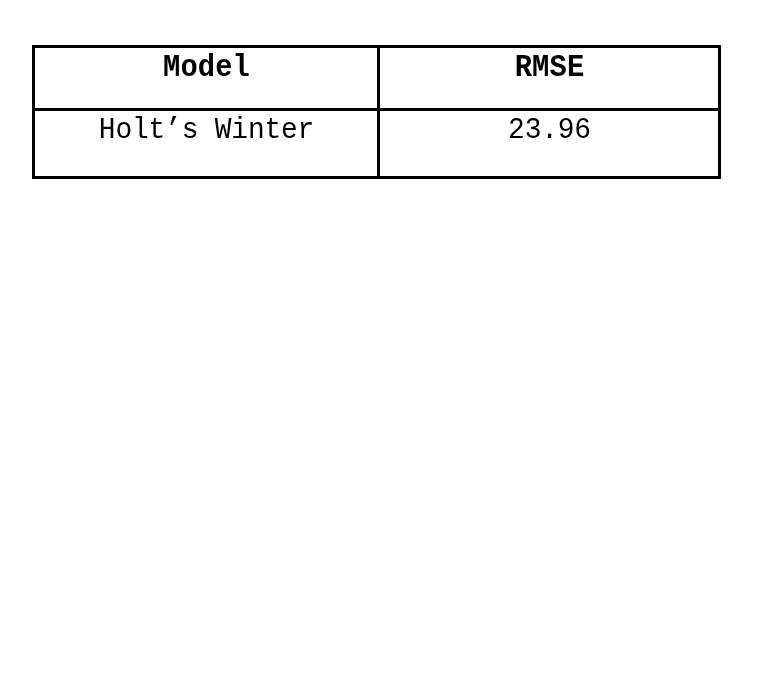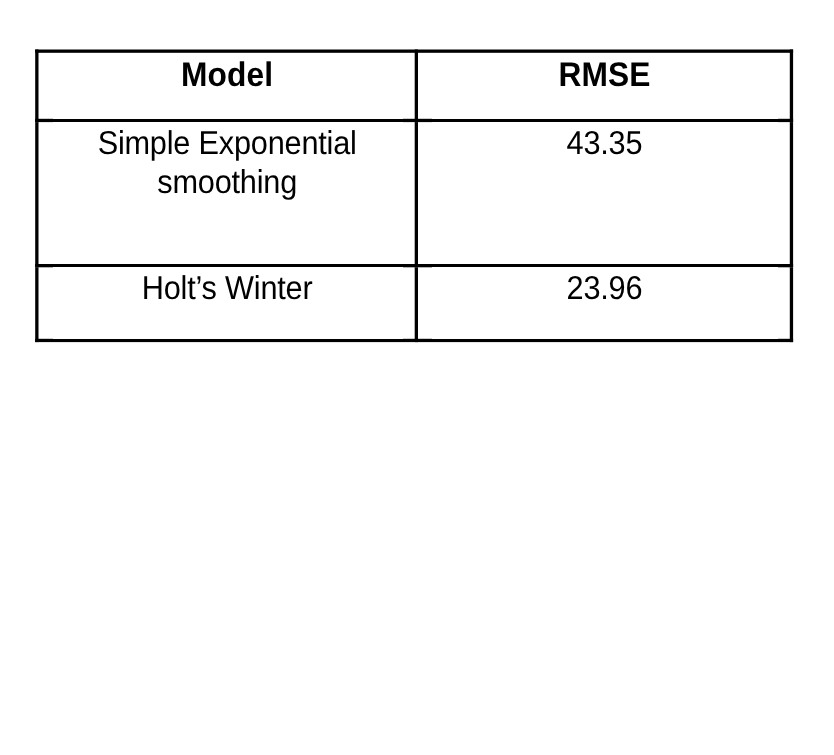--- a/index.html
+++ b/index.html
@@ -14,20 +14,21 @@
     font-family: "Liberation Sans", "DejaVu Sans", sans-serif;
     color: #000000;
     -webkit-font-smoothing: antialiased;
   }
 
   #page {
     position: relative;
     width: 758px;
     height: 686px;
     background: #ffffff;
+    font-family: Liberation Mono, monospace;
   }
 
   
   .results-table {
     position: absolute;
     left: 32px;
     top: 45px;
     width: 686px;
     border-collapse: collapse;
     table-layout: fixed;
@@ -93,28 +94,20 @@
           <span class="cell-text">RMSE</span>
         </th>
       </tr>
     </thead>
 
     <tbody>
 
 
 
 
-      <tr class="r3">
-        <td>
-          <span class="cell-text">Simple Exponential smoothing</span>
-        </td>
-        <td>
-          <span class="cell-text">43.35</span>
-        </td>
-      </tr>
 
 
       <tr class="r5">
         <td>
           <span class="cell-text">Holt’s Winter</span>
         </td>
         <td>
           <span class="cell-text">23.96</span>
         </td>
       </tr>

